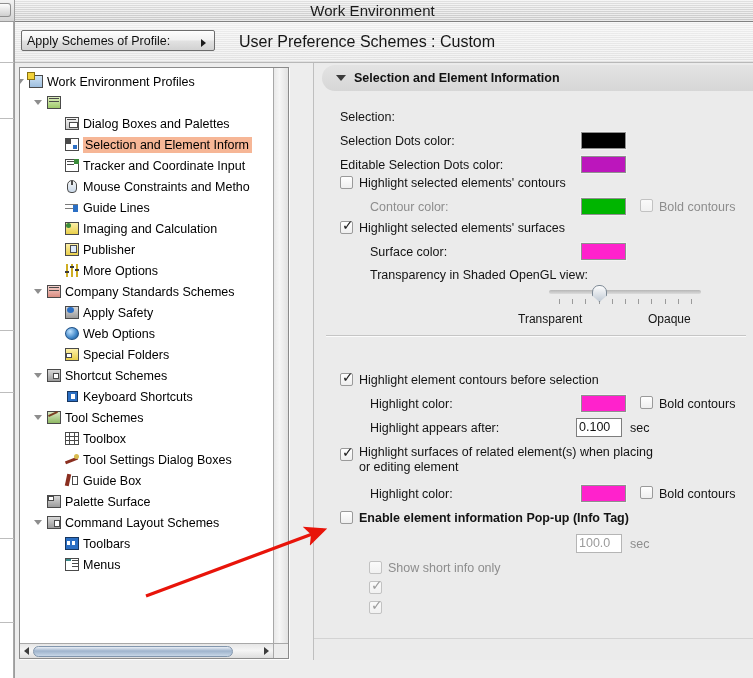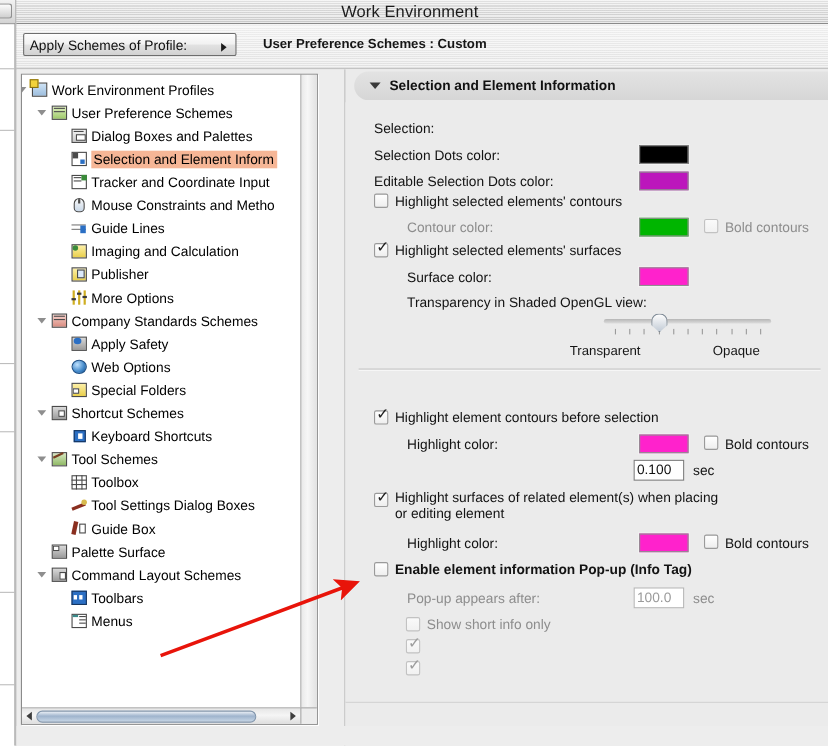--- a/index.html
+++ b/index.html
@@ -79,21 +79,21 @@
   }
   .profile-combo .arrow {
     position: absolute; right: 8px; top: 50%; margin-top: -2px;
     width: 0; height: 0;
     border-left: 5px solid #1a1a1a;
     border-top: 4px solid transparent;
     border-bottom: 4px solid transparent;
   }
   .profile-value {
     position: absolute; left: 224px; top: 11px;
-    font-size: 12px; color: #161616; white-space: nowrap; font-weight: bold;
+    font-size: 16px; color: #161616; white-space: nowrap;
   }
 
   
   .content {
     position: absolute; left: 0; top: 63px; width: 739px; height: 615px;
     background: #ededed;
   }
 
   
   .tree-panel {
@@ -322,21 +322,20 @@
               </div>
               <div class="tree-row">
                 <span class="disc" style="left: 12px;">
                   <i></i>
                 </span>
                 <span class="ico" style="margin-left: 26px;">
                   <span class="ic-base ic-green"></span>
                   <span class="ic-line" style="left:3px;top:3px;width:10px;height:1px;"></span>
                   <span class="ic-line" style="left:3px;top:6px;width:10px;height:1px;"></span>
                 </span>
-                <span class="txt">User Preference Schemes</span>
               </div>
               <div class="tree-row">
                 <span class="ico" style="margin-left: 44px;">
                   <span class="ic-base ic-gray"></span>
                   <span class="ic-line" style="left:3px;top:3px;width:9px;height:1px;"></span>
                   <span class="ic-line" style="left:5px;top:6px;width:9px;height:6px;background:#fff;border:1px solid #4a4a4a;"></span>
                 </span>
                 <span class="txt">Dialog Boxes and Palettes</span>
               </div>
               <div class="tree-row sel">
@@ -621,20 +620,23 @@
             <span class="lab">Highlight color:</span>
           </div>
           <div class="swatch" id="sw-hl1" style="left: 267px; top: 302px; background: rgb(255, 34, 204);"></div>
           <div class="cb" id="cb-bold2" style="left:326px; top:303px;">
               <span class="tick"></span>
             </div>
           <div class="row" style="left:345px; top:301px;">
             <span class="lab">Bold contours</span>
           </div>
 
+          <div class="row" style="left:56px; top:325px;">
+            <span class="lab">Highlight appears after:</span>
+          </div>
           <div class="numfield" style="left:262px; top:325px;">0.100</div>
           <div class="row" style="left:316px; top:325px;">
             <span class="lab">sec</span>
           </div>
 
           <div class="cb" id="cb-related" style="left:26px; top:355px;">
               <span class="tick">✓</span>
             </div>
           <div class="row" style="left:45px; top:349px;">
             <span class="lab">Highlight surfaces of related element(s) when placing</span>
@@ -654,23 +656,20 @@
             <span class="lab">Bold contours</span>
           </div>
 
           <div class="cb" id="cb-popup" style="left:26px; top:418px;">
               <span class="tick"></span>
             </div>
           <div class="row" style="left:45px; top:415px;">
             <span class="lab bold">Enable element information Pop-up (Info Tag)</span>
           </div>
 
-          <div class="row" style="left:56px; top:441px;">
-            <span class="lab dim">Pop-up appears after:</span>
-          </div>
           <div class="numfield dim" style="left:262px; top:441px;">100.0</div>
           <div class="row" style="left:316px; top:441px;">
             <span class="lab dim">sec</span>
           </div>
 
           <div class="cb dimbox" id="cb-short" style="left:55px; top:468px;">
               <span class="tick"></span>
             </div>
           <div class="row" style="left:74px; top:465px;">
             <span class="lab dim">Show short info only</span>

